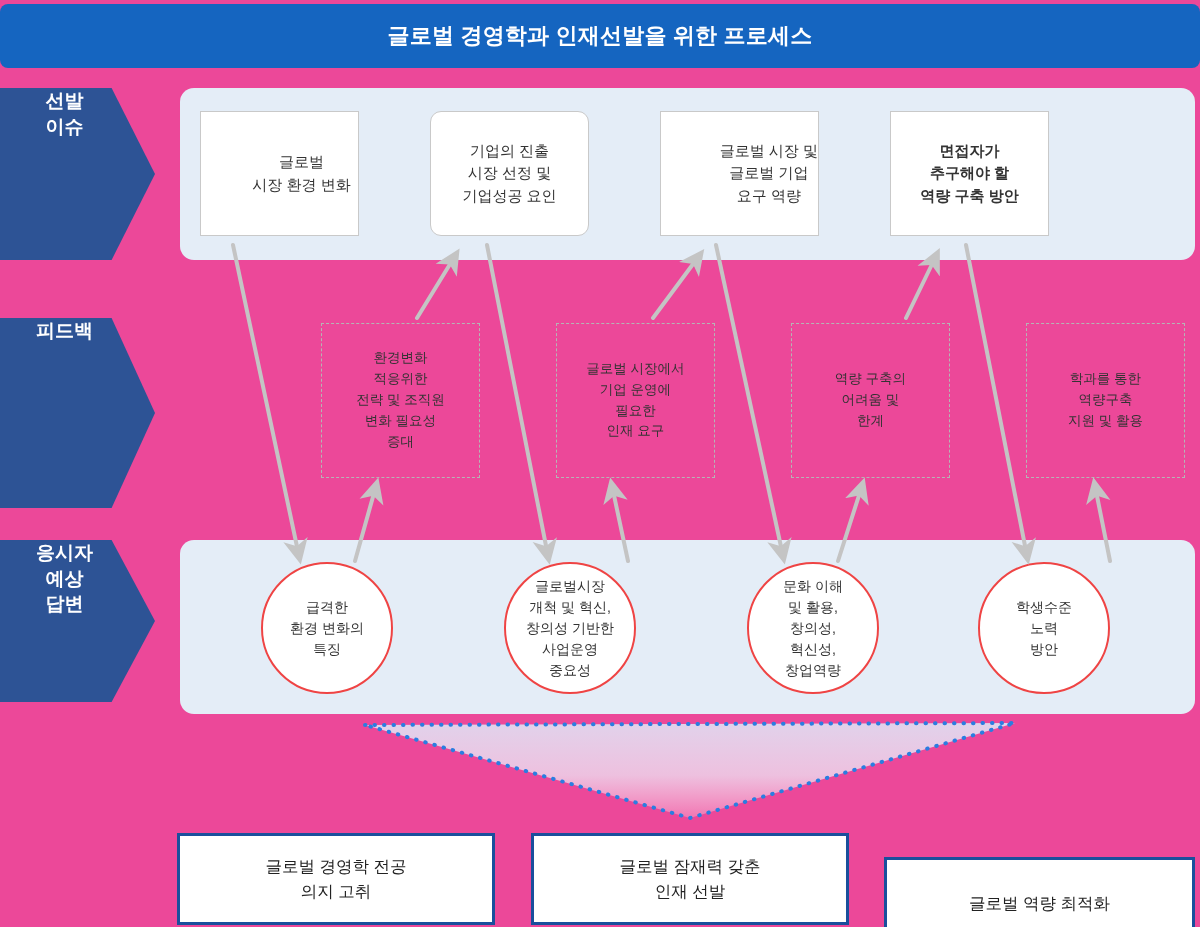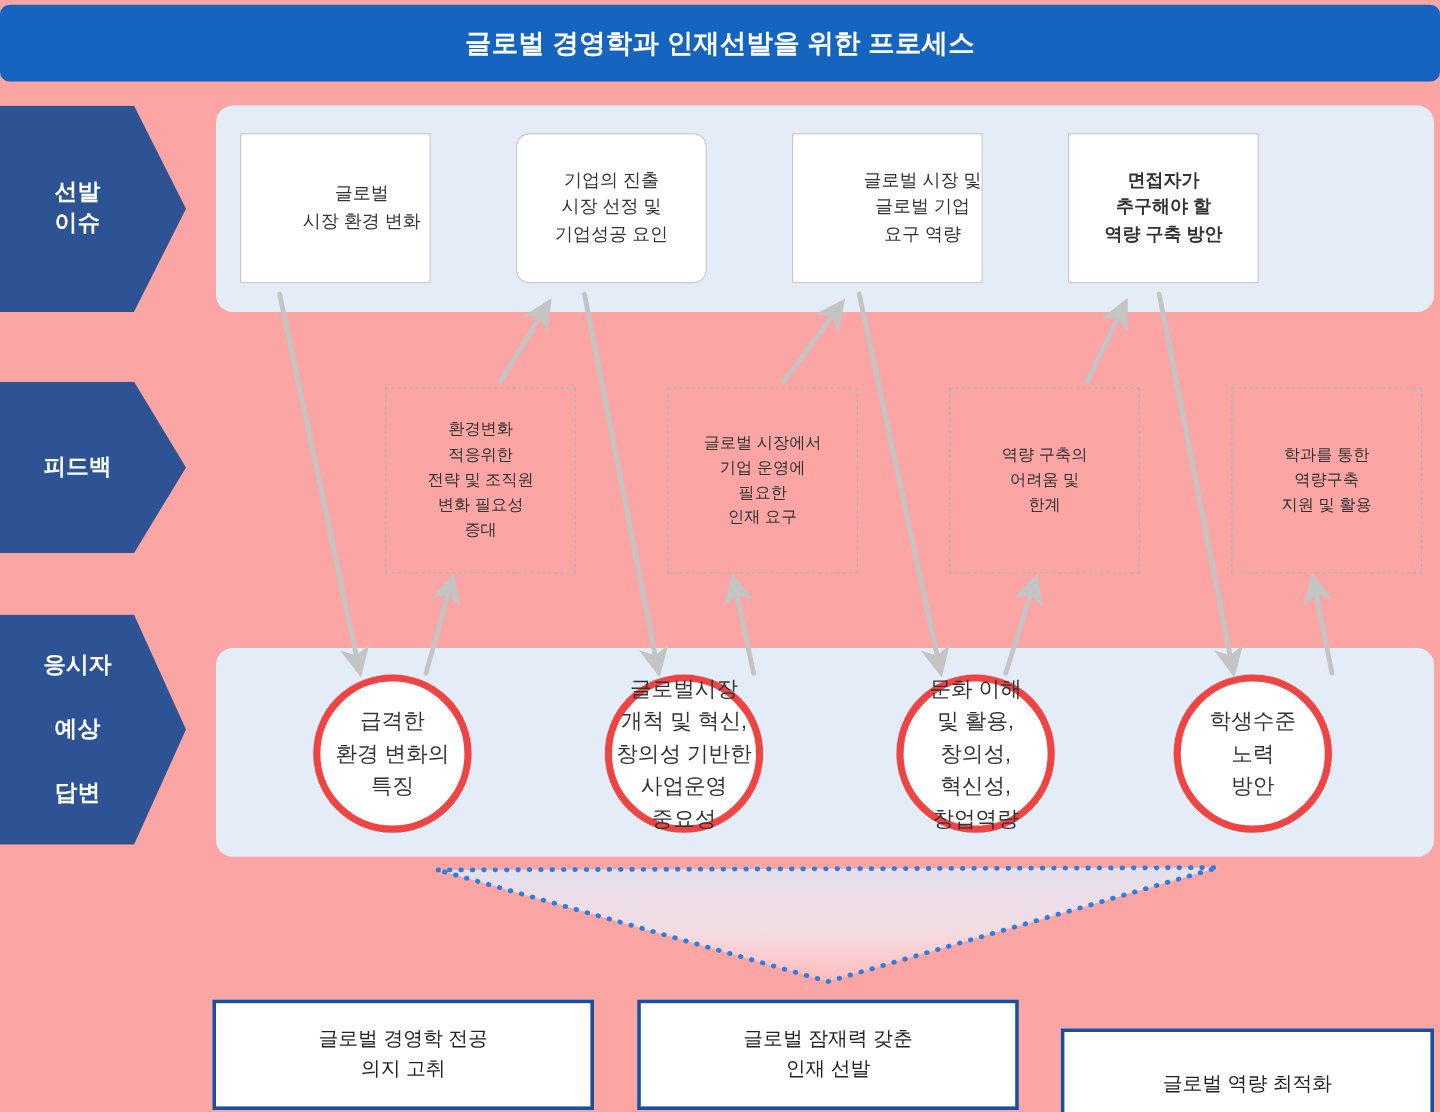--- a/index.html
+++ b/index.html
@@ -9,21 +9,21 @@
   }
   body {
     font-family: "Liberation Sans", "DejaVu Sans", sans-serif;
     -webkit-font-smoothing: antialiased;
   }
   #canvas {
     position: relative;
     width: 1200px;
     height: 927px;
     overflow: hidden;
-    background: #fca5a5;
+    background: #ec4899;
   }
 
   
   .title-bar {
     position: absolute;
     left: 0px;
     top: 4px;
     width: 1200px;
     height: 64px;
     background: #1565c0;
@@ -51,33 +51,32 @@
   #band-answer  { left: 180px; top: 540px; width: 1015px; height: 174px; }
 
   
   .chevron {
     position: absolute;
     background: #2d5395;
     color: #ffffff;
     display: flex;
     flex-direction: column;
     align-items: center;
-    justify-content: center;
     font-size: 19px;
     font-weight: bold;
     line-height: 1.35;
     text-align: center;
     -webkit-clip-path: polygon(0 0, 72% 0, 100% 50%, 72% 100%, 0 100%);
     clip-path: polygon(0 0, 72% 0, 100% 50%, 72% 100%, 0 100%);
     box-sizing: border-box;
     padding-right: 26px;
   }
   #chevron-issue   { left: 0px; top: 88px;  width: 155px; height: 172px; }
-  #chevron-feedback{ left: 0px; top: 318px; width: 155px; height: 143px; }
-  #chevron-answer  { left: 0px; top: 512px; width: 155px; height: 192px; gap: 28px; }
+  #chevron-feedback{ left: 0px; top: 318px; width: 155px; height: 190px; }
+  #chevron-answer  { left: 0px; top: 540px; width: 155px; height: 162px; }
 
   
   .issue-box {
     position: absolute;
     background: #ffffff;
     border: 1px solid #c9c9c9;
     display: flex;
     align-items: center;
     justify-content: center;
     text-align: center;
@@ -113,27 +112,27 @@
   }
   #feedback-0 { left: 321px; }
   #feedback-1 { left: 556px; }
   #feedback-2 { left: 791px; }
   #feedback-3 { left: 1026px; align-items: center; }
 
   
   .answer-circle {
     position: absolute;
     background: #ffffff;
-    border: 6px solid #ef4444;
+    border: 2px solid #ef4444;
     border-radius: 50%;
     display: flex;
     align-items: center;
     justify-content: center;
     text-align: center;
-    font-size: 18px;
+    font-size: 14px;
     color: #333333;
     line-height: 1.5;
     box-sizing: border-box;
     top: 562px;
     width: 132px;
     height: 132px;
   }
   #answer-0 { left: 261px; }
   #answer-1 { left: 504px; }
   #answer-2 { left: 747px; }

